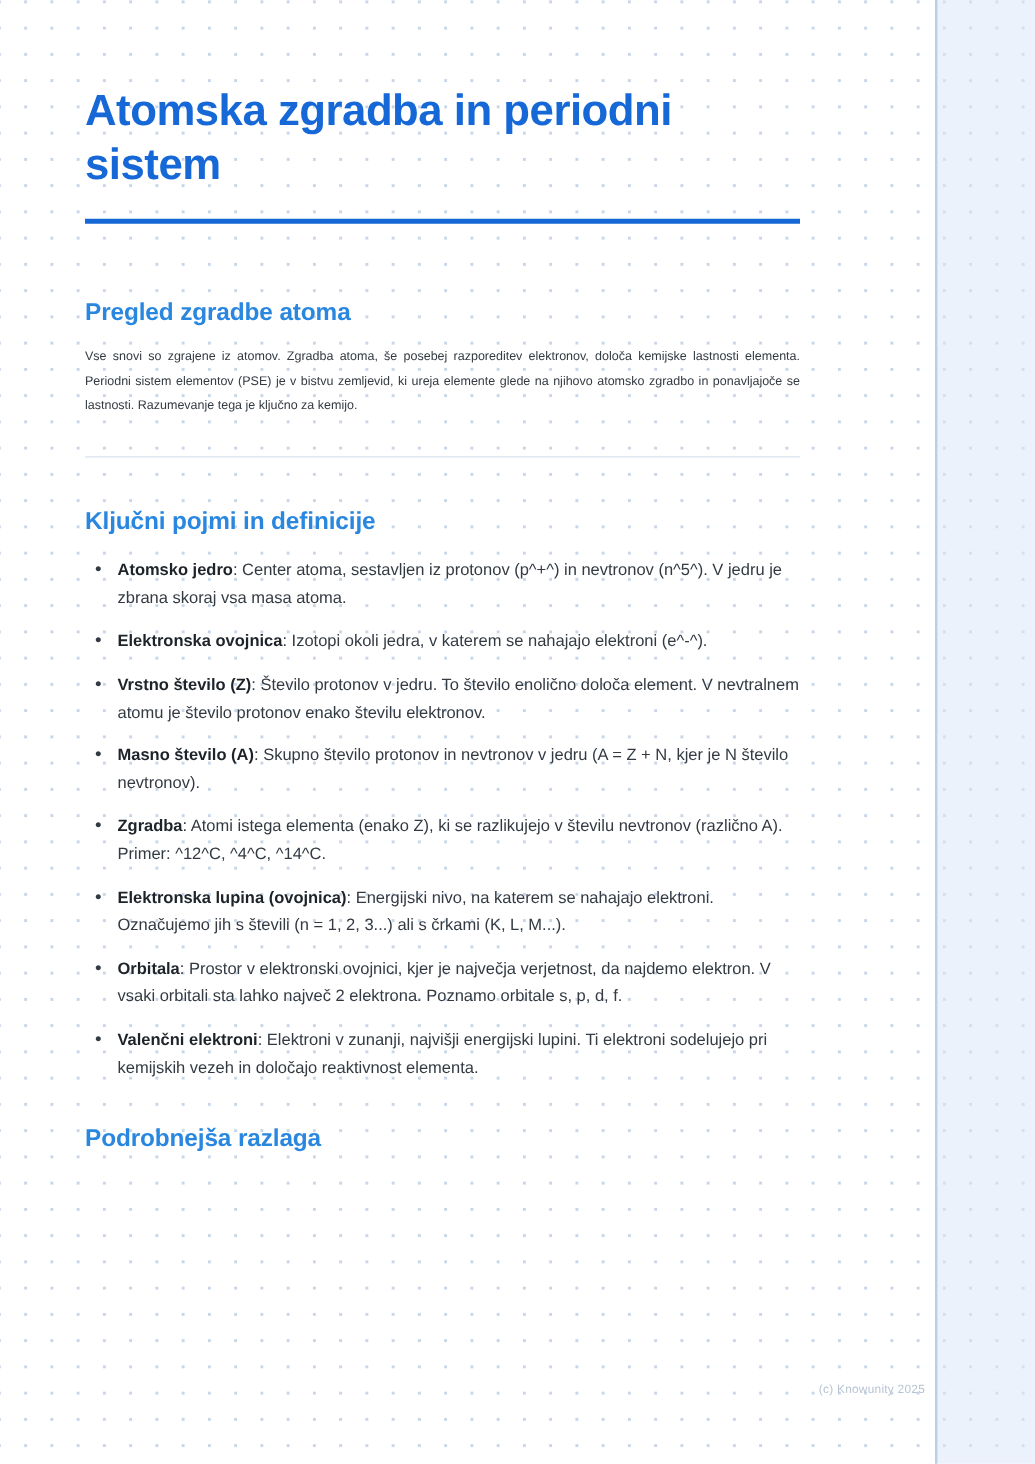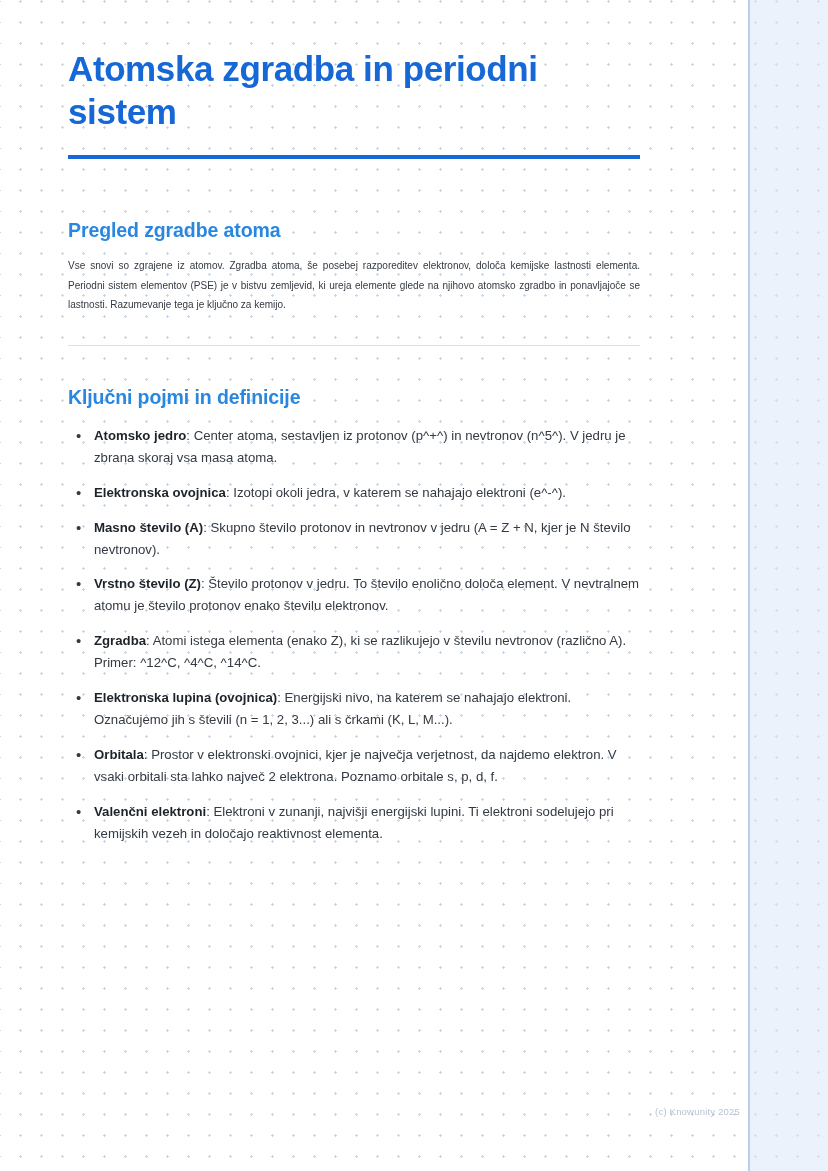--- a/index.html
+++ b/index.html
@@ -49,21 +49,21 @@
     top: 0;
     width: 572px;
   }
 
   h1.doc-title {
     font-size: 35px;
     line-height: 1.22;
     color: #1668d6;
     font-weight: bold;
     margin: 0;
-    padding-top: 48px;
+    padding-top: 68px;
     letter-spacing: -0.4px;
   }
 
   .title-rule {
     margin-top: 22px;
     height: 4px;
     width: 100%;
     background: #1668d6;
   }
 
@@ -146,26 +146,29 @@
     </div>
 
     <div class="divider"></div>
 
     <div class="s2">
       <h2 class="section-title">Ključni pojmi in definicije</h2>
 
       <ul class="terms">
         <li><b>Atomsko jedro</b><span>: Center atoma, sestavljen iz protonov (p^+^) in nevtronov (n^5^). V jedru je zbrana skoraj vsa masa atoma.</span></li>
         <li><b>Elektronska ovojnica</b><span>: Izotopi okoli jedra, v katerem se nahajajo elektroni (e^-^).</span></li>
+        <li><b>Vrstno število (Z)</b><span>: Število protonov v jedru. To število enolično določa element. V nevtralnem atomu je število protonov enako številu elektronov.</span></li>
         <li><b>Masno število (A)</b><span>: Skupno število protonov in nevtronov v jedru (A = Z + N, kjer je N število nevtronov).</span></li>
-        <li><b>Vrstno število (Z)</b><span>: Število protonov v jedru. To število enolično določa element. V nevtralnem atomu je število protonov enako številu elektronov.</span></li>
         <li><b>Zgradba</b><span>: Atomi istega elementa (enako Z), ki se razlikujejo v številu nevtronov (različno A). Primer: ^12^C, ^4^C, ^14^C.</span></li>
         <li><b>Elektronska lupina (ovojnica)</b><span>: Energijski nivo, na katerem se nahajajo elektroni. Označujemo jih s števili (n = 1, 2, 3...) ali s črkami (K, L, M...).</span></li>
         <li><b>Orbitala</b><span>: Prostor v elektronski ovojnici, kjer je največja verjetnost, da najdemo elektron. V vsaki orbitali sta lahko največ 2 elektrona. Poznamo orbitale s, p, d, f.</span></li>
         <li><b>Valenčni elektroni</b><span>: Elektroni v zunanji, najvišji energijski lupini. Ti elektroni sodelujejo pri kemijskih vezeh in določajo reaktivnost elementa.</span></li>
       </ul>
     </div>
 
+    <div class="s3">
+      <h2 class="section-title">Podrobnejša razlaga</h2>
+    </div>
 
   </div>
 
   <div class="footer-note">(c) Knowunity 2025</div>
 </div>
 
 </body></html>

